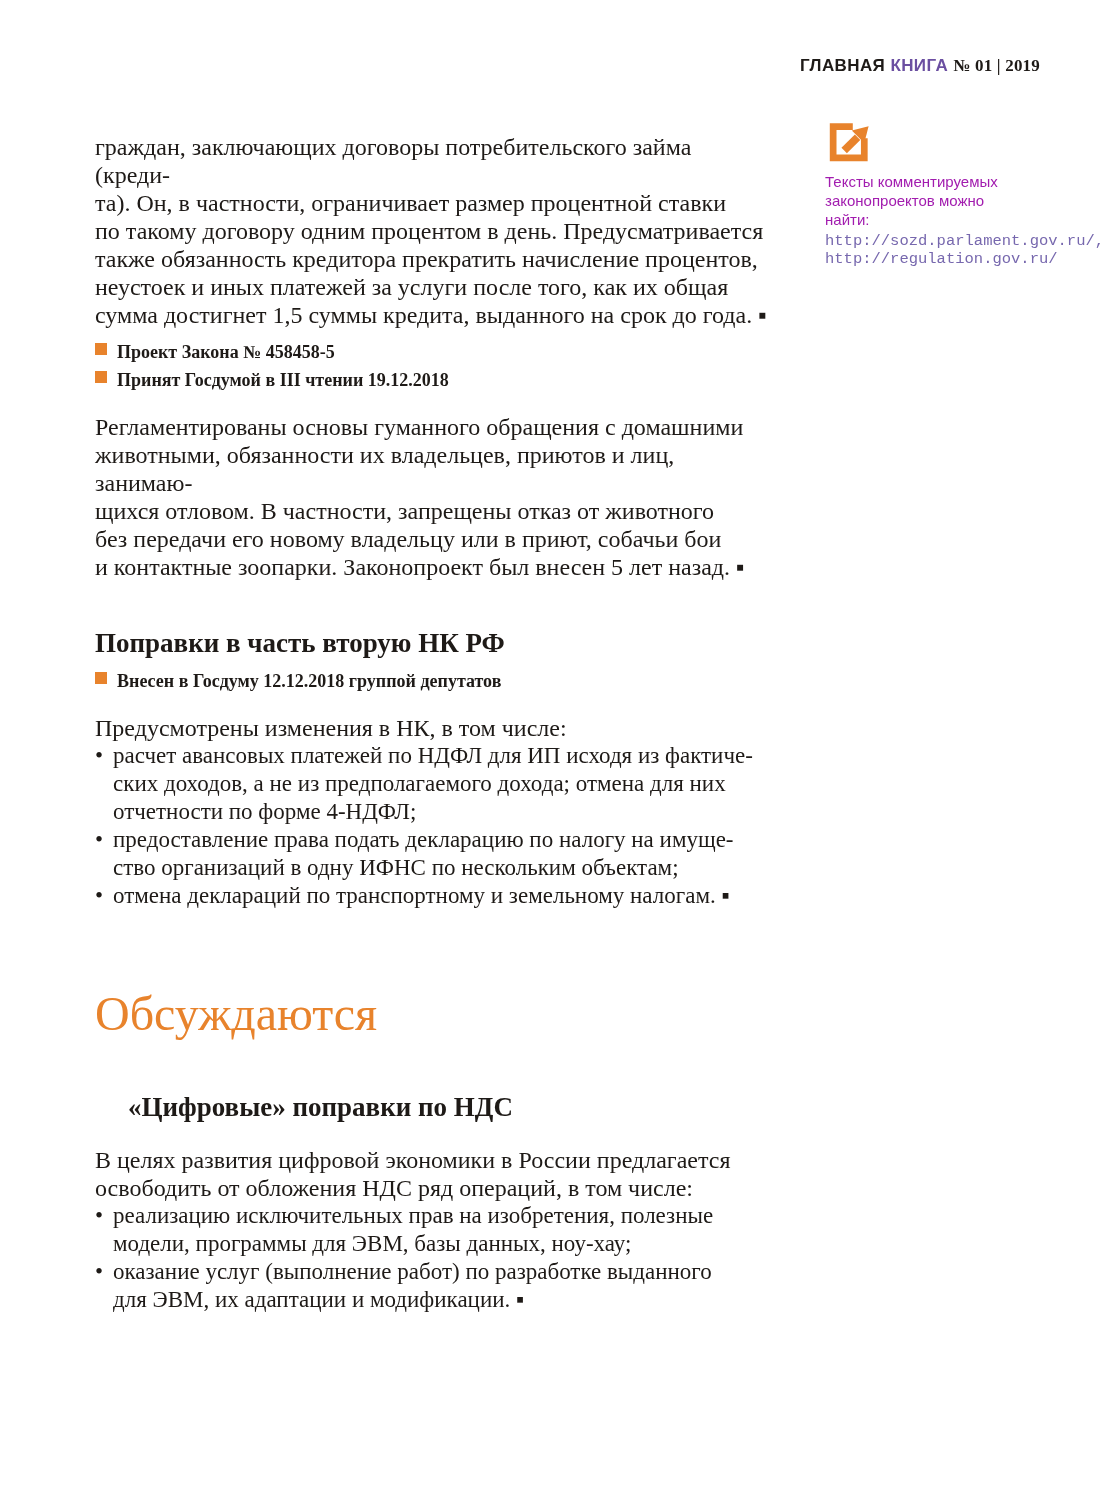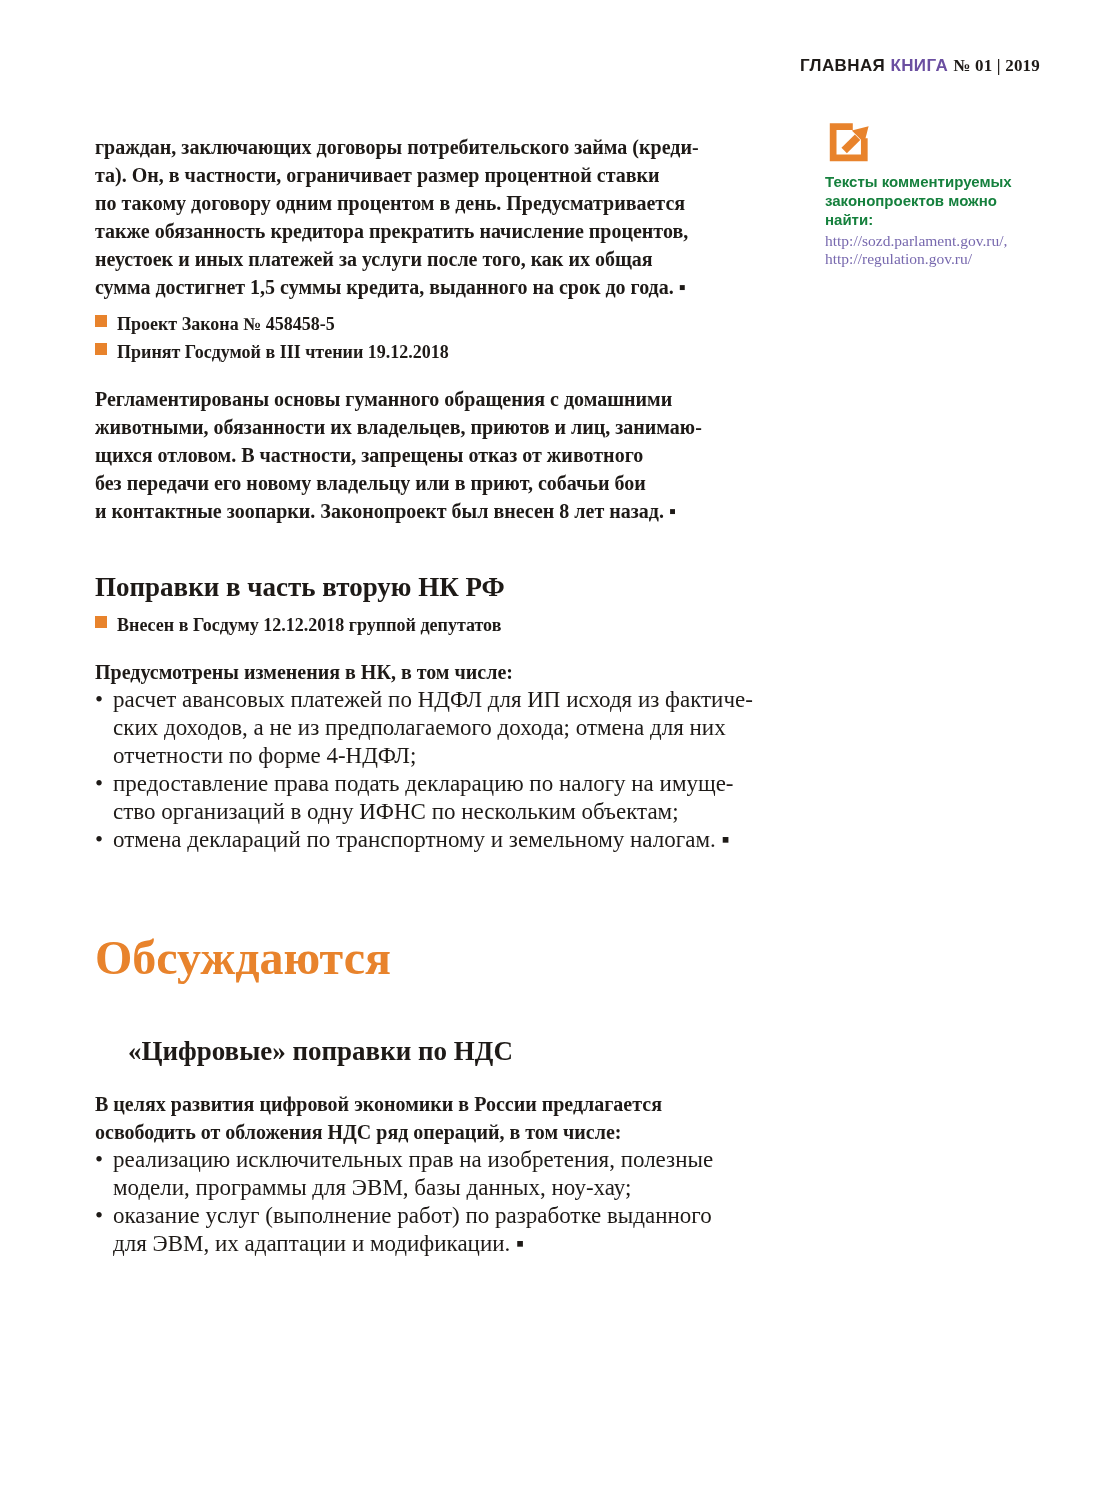--- a/index.html
+++ b/index.html
@@ -29,21 +29,21 @@
   .masthead .issue{
     font-family:"Liberation Serif", serif;
     font-weight:bold;letter-spacing:.2px;
   }
   
   .main-col{
     position:absolute;left:95px;top:133px;width:676px;
   }
   .lines{white-space:pre-line;}
   .body-par{
-    font-size:20px;line-height:28px;font-weight:bold;
+    font-size:24px;line-height:28px;
   }
   .section-heading{
     font-size:27px;line-height:30px;font-weight:bold;
     margin-top:47px;
   }
   .meta-block{margin-top:14px;}
   .meta-row{
     display:flex;
     margin-bottom:10px;
     font-size:18px;line-height:18px;font-weight:bold;
@@ -56,43 +56,43 @@
   .bullet-list{margin-top:0;}
   .bullet-item{
     display:flex;align-items:flex-start;
     font-size:23px;line-height:28px;
   }
   .bullet-dot{
     flex:0 0 18px;text-align:left;
   }
   .discussion-heading{
     margin-top:78px;
-    font-size:48px;line-height:52px;font-weight:bold;
+    font-size:48px;line-height:52px;font-weight:normal;
     color:var(--accent_orange);
   }
   .sub-heading-gap{margin-top:52px;margin-left:33px;}
   
   .sidebar{
     position:absolute;left:825px;top:118px;width:220px;
   }
   .sidebar-icon{
     color:var(--accent_orange);
     width:46px;height:46px;display:block;
   }
   .sidebar-note{
     margin-top:8px;
     font-family:"Liberation Sans", sans-serif;
-    font-weight:bold;font-size:15px;line-height:19px;
-    color:#15803d;
+    font-weight:normal;font-size:15px;line-height:19px;
+    color:#a21caf;
   }
   .sidebar-links{margin-top:3px;}
   .sidebar-links a{
     display:block;
     font-size:15.5px;line-height:18px;
-    color:var(--link_purple);text-decoration:none;
+    color:var(--link_purple);text-decoration:none;font-family:Liberation Mono, monospace;
   }
   
   .page-number{
     position:absolute;top:1428px;right:48px;
     font-size:24px;line-height:28px;
   }
 </style>
 </head>
 <body>
 
@@ -135,21 +135,21 @@
       </div>
       <div class="meta-row">
         <span class="meta-square"></span>
         <span>Принят Госдумой в III чтении 19.12.2018</span>
       </div>
     </div>
     <p class="body-par lines par-after-meta">Регламентированы основы гуманного обращения с домашними
 животными, обязанности их владельцев, приютов и лиц, занимаю-
 щихся отловом. В частности, запрещены отказ от животного
 без передачи его новому владельцу или в приют, собачьи бои
-и контактные зоопарки. Законопроект был внесен 8 лет назад. ▪</p>
+и контактные зоопарки. Законопроект был внесен 5 лет назад. ▪</p>
 
     <h2 class="section-heading">Поправки в часть вторую НК РФ</h2>
     <div class="meta-block">
       <div class="meta-row">
         <span class="meta-square"></span>
         <span>Внесен в Госдуму 12.12.2018 группой депутатов</span>
       </div>
     </div>
     <p class="body-par lines par-after-meta">Предусмотрены изменения в НК, в том числе:</p>
     <div class="bullet-list">

